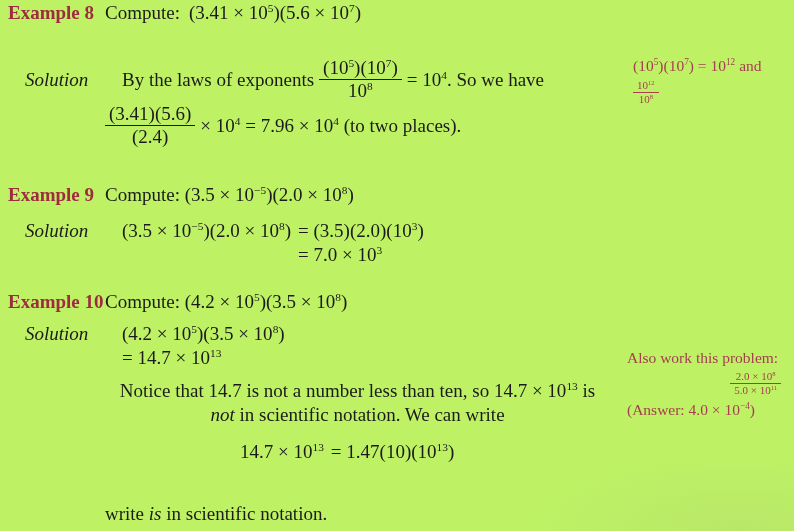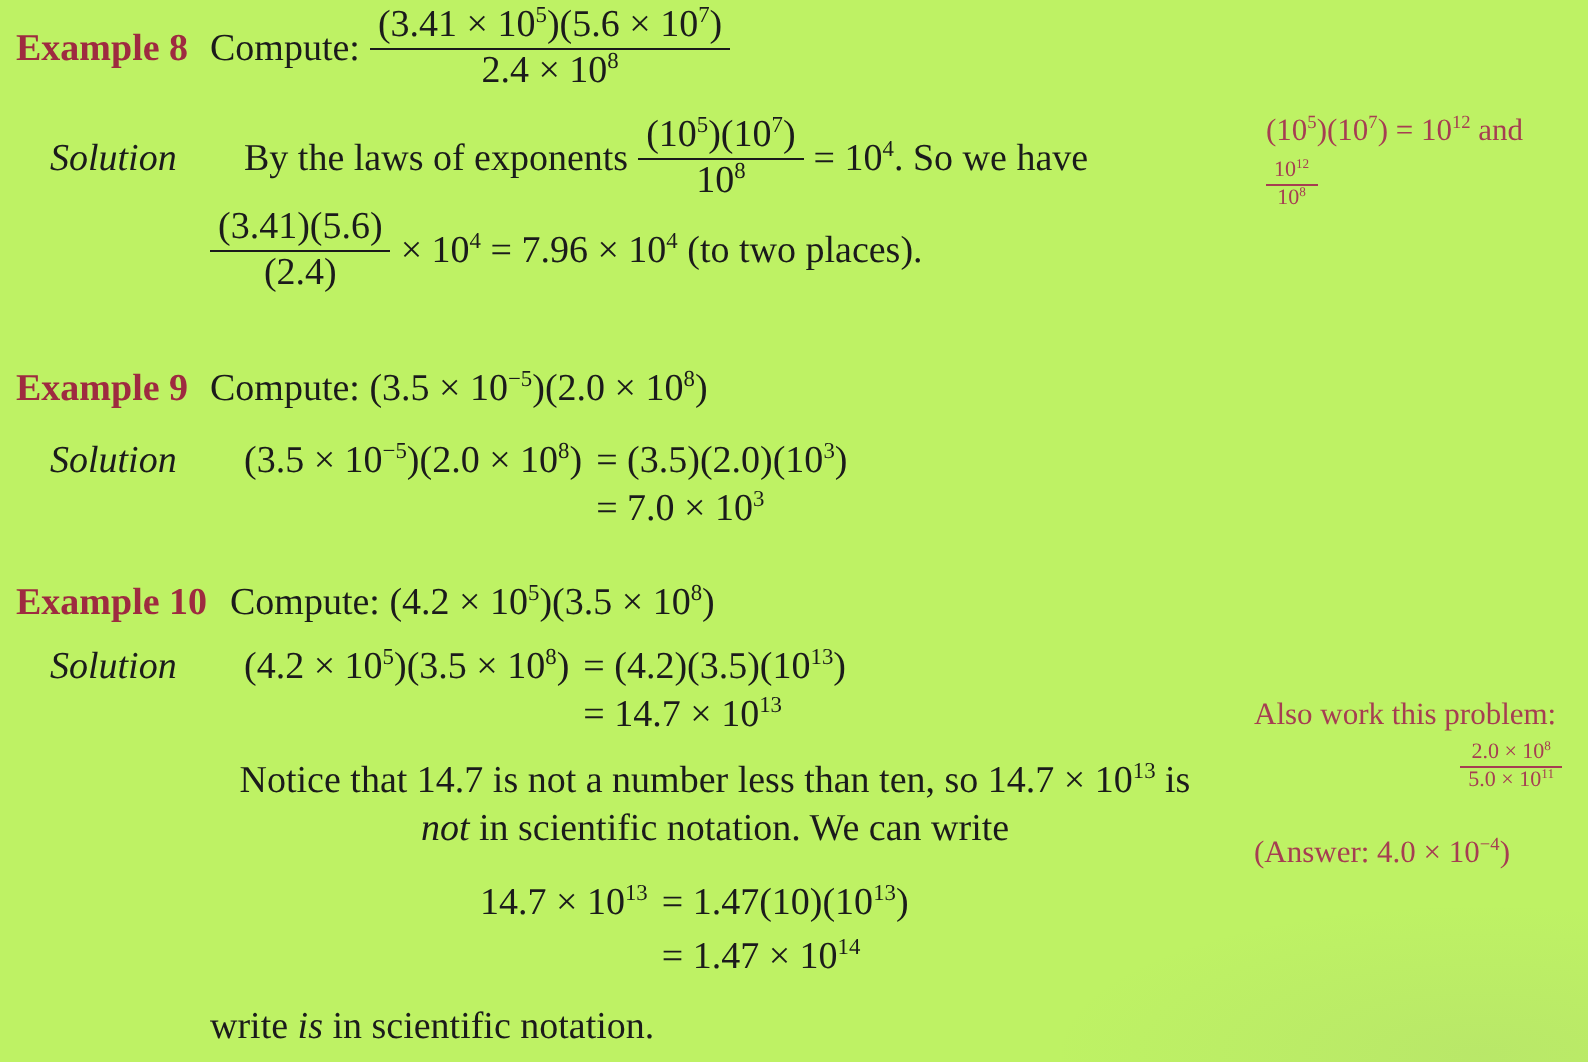--- a/index.html
+++ b/index.html
@@ -39,21 +39,20 @@
 </head>
 <body>
 
 <div class="page">
 
   <div class="abs row" style="top:2px; left:8px;">
     <div class="label-col ex-label">Example 8</div>
     <span>Compute:</span>
     <span class="frac">
       <span class="num">(3.41 × 10<sup>5</sup>)(5.6 × 10<sup>7</sup>)</span>
-      <span class="den">2.4 × 10<sup>8</sup></span>
     </span>
   </div>
 
   <div class="abs row" style="top:57px; left:8px;">
     <div class="label-col sol-label">Solution</div>
     <span class="nowrap">By the laws of exponents</span>
     <span class="frac">
       <span class="num">(10<sup>5</sup>)(10<sup>7</sup>)</span>
       <span class="den">10<sup>8</sup></span>
     </span>
@@ -86,54 +85,52 @@
   <div class="abs row-top" style="top:219px; left:8px;">
     <div class="label-col sol-label" style="line-height:24px;">Solution</div>
     <div class="eqn">
       <span>(3.5 × 10<sup>−5</sup>)(2.0 × 10<sup>8</sup>)</span>
       <span>= (3.5)(2.0)(10<sup>3</sup>)</span>
       <span></span>
       <span>= 7.0 × 10<sup>3</sup></span>
     </div>
   </div>
 
-  <div class="abs row-base" style="top:291px; left:8px;gap:10px;">
+  <div class="abs row-base" style="top:291px; left:8px;">
     <div class="label-col ex-label">Example 10</div>
     <span class="nowrap">Compute: (4.2 × 10<sup>5</sup>)(3.5 × 10<sup>8</sup>)</span>
   </div>
 
   <div class="abs row-top" style="top:322px; left:8px;">
     <div class="label-col sol-label" style="line-height:24px;">Solution</div>
     <div class="eqn">
       <span>(4.2 × 10<sup>5</sup>)(3.5 × 10<sup>8</sup>)</span>
-      <span>= (4.2)(3.5)(10<sup>13</sup>)</span>
       <span></span>
       <span>= 14.7 × 10<sup>13</sup></span>
     </div>
   </div>
 
   <div class="abs para" style="top:379px; left:105px; width:505px;">
     <div>Notice that 14.7 is not a number less than ten, so 14.7 × 10<sup>13</sup> is</div>
     <div><span class="ital">not</span><span> in scientific notation. We can write</span></div>
   </div>
 
   <div class="abs margin-note" style="top:348px; left:627px; width:164px;">
     <div class="nowrap">Also work this problem:</div>
     <div style="text-align:right; padding-right:6px; margin-top:2px;">
       <span class="frac">
         <span class="num">2.0 × 10<sup>8</sup></span>
         <span class="den">5.0 × 10<sup>11</sup></span>
       </span>
     </div>
-    <div class="nowrap" style="margin-top:20px;">(Answer: 4.0 × 10<sup>−4</sup>)</div>
+    <div class="nowrap" style="margin-top:3px;">(Answer: 4.0 × 10<sup>−4</sup>)</div>
   </div>
 
   <div class="abs eqn" style="top:438px; left:240px; line-height:27px;">
     <span>14.7 × 10<sup>13</sup></span>
     <span>= 1.47(10)(10<sup>13</sup>)</span>
     <span></span>
-    <span>= 1.47 × 10<sup>14</sup></span>
   </div>
 
   <div class="abs" style="top:503px; left:105px;"><span>write </span><span class="ital">is</span><span> in scientific notation.</span></div>
 
   <div class="page-curl"></div>
 </div>
 
 </body></html>

